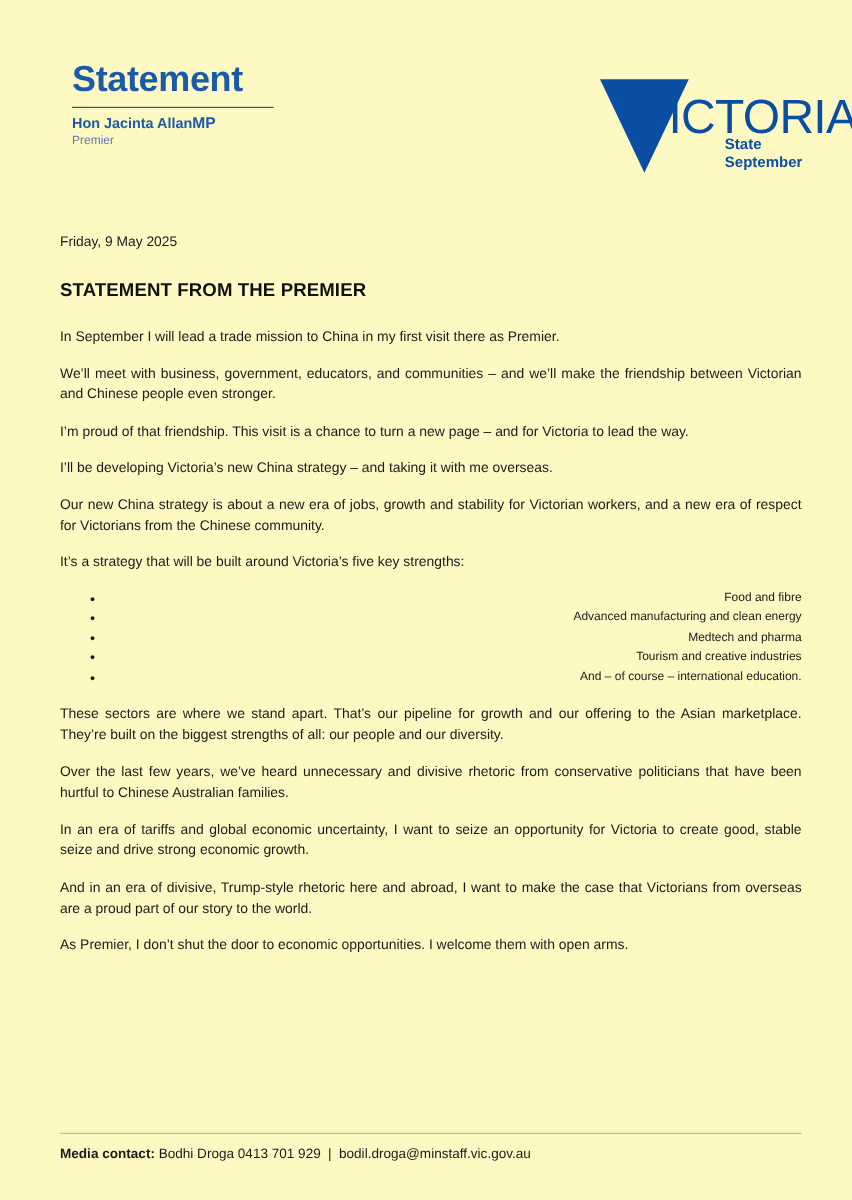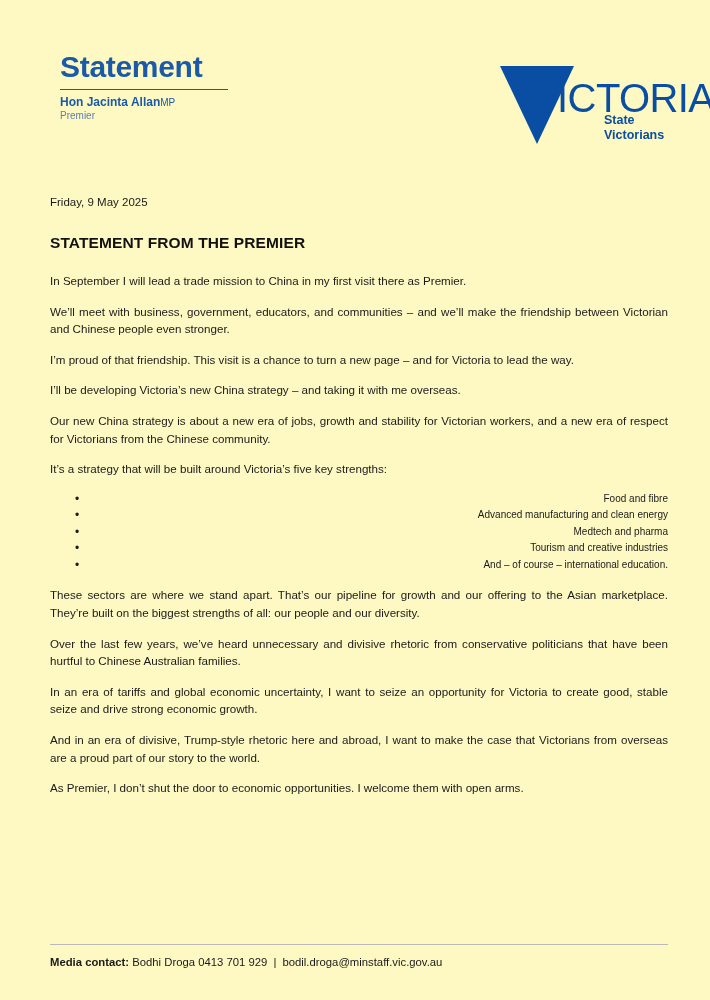--- a/index.html
+++ b/index.html
@@ -51,22 +51,22 @@
     margin: 7px 0 5px 0;
   }
   .masthead-name {
     font-size: 12px;
     font-weight: bold;
     color: #1a5aa8;
     line-height: 1.2;
     margin: 0;
   }
   .masthead-name .mp {
-    font-size: 10px;
-    font-weight: normal;
+    font-size: 13px;
+    font-weight: bold;
   }
   .masthead-role {
     font-size: 10px;
     color: #5a7fae;
     margin: 1px 0 0 0;
   }
 
   
   .vic-logo {
     position: absolute;
@@ -193,21 +193,21 @@
       <div class="masthead-rule"></div>
       <div class="masthead-name"><span>Hon Jacinta Allan</span><span class="mp">MP</span></div>
       <div class="masthead-role">Premier</div>
     </div>
 
     <div class="vic-logo">
       <div class="vic-tri"></div>
       <div class="vic-word">VICTORIA</div>
       <div class="vic-sub">
         <div>State</div>
-        <div>Victorians</div>
+        <div>September</div>
       </div>
     </div>
 
   </div>
 
   <div class="content">
     <div class="doc-date">Friday, 9 May 2025</div>
     <div class="doc-title">STATEMENT FROM THE PREMIER</div>
 
     <p class="para">In September I will lead a trade mission to China in my first visit there as Premier.</p>

